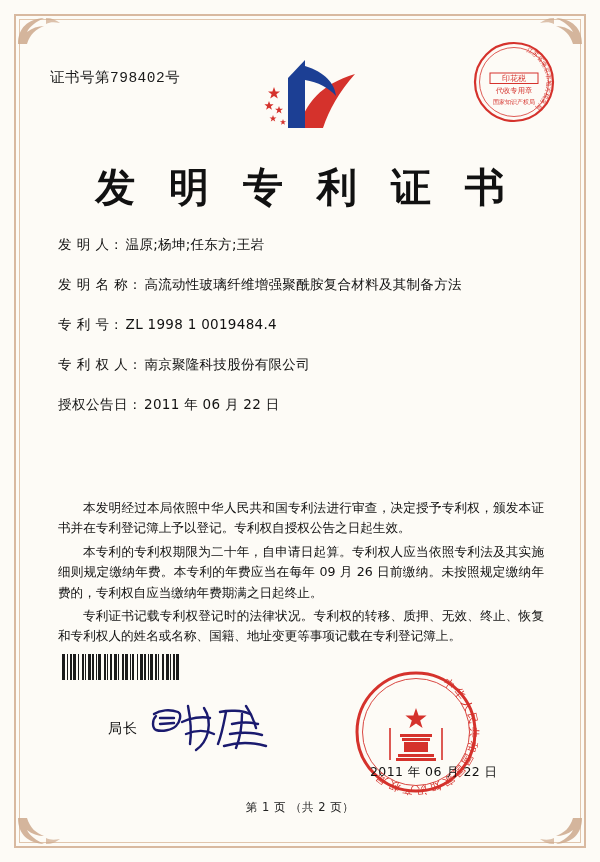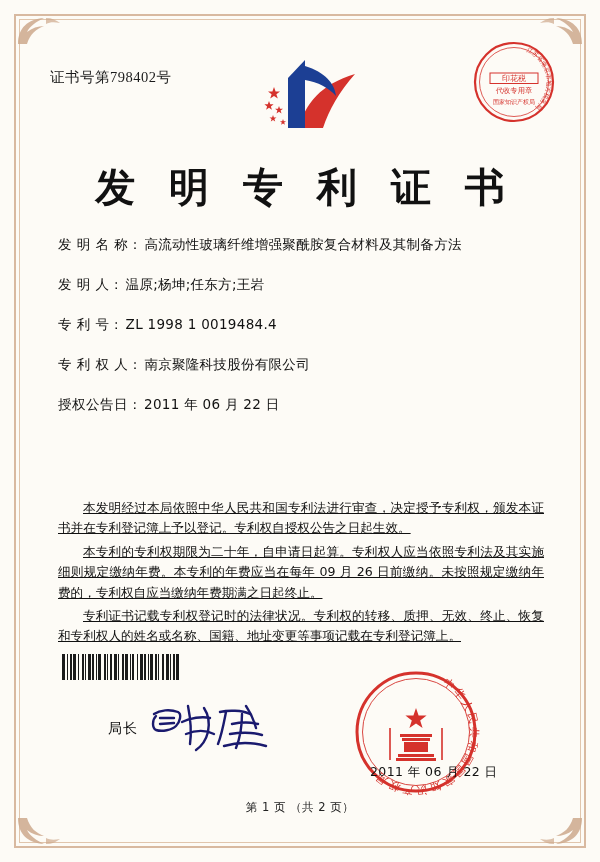--- a/index.html
+++ b/index.html
@@ -58,21 +58,21 @@
   }
   .top-seal svg { display: block; }
 
   
   .cert-no {
     position: absolute;
     left: 50px;
     top: 68px;
     font-size: 14.5px;
     color: #1a1a1a;
-    font-family: Liberation Serif, serif;
+    font-family: Liberation Mono, monospace;
     letter-spacing: 0.5px;
   }
 
   
   .logo {
     position: absolute;
     left: 243px;
     top: 58px;
     width: 115px;
     height: 78px;
@@ -125,21 +125,20 @@
     width: 486px;
     font-size: 12.6px;
     line-height: 1.62;
     color: #111;
     text-align: justify;
     font-family: "DejaVu Sans", "Liberation Sans", sans-serif;
   }
   .body-text p {
     margin: 0 0 3px 0;
     text-indent: 25px;
-    text-decoration: underline;
   }
 
   
   .barcode {
     position: absolute;
     left: 62px;
     top: 654px;
     width: 180px;
     height: 26px;
     display: flex;
@@ -261,26 +260,26 @@
         <polygon points="30,57 30.9,59.5 33.5,59.5 31.4,61.1 32.2,63.6 30,62.1 27.8,63.6 28.6,61.1 26.5,59.5 29.1,59.5"></polygon>
         <polygon points="40,61 40.8,63.2 43.1,63.2 41.2,64.6 41.9,66.8 40,65.4 38.1,66.8 38.8,64.6 36.9,63.2 39.2,63.2"></polygon>
       </g>
     </svg>
   </div>
 
   <div class="main-title">发 明 专 利 证 书</div>
 
   <div class="fields">
     <div class="field-row">
+      <span class="field-label">发 明 人：</span>
+      <span class="field-value">温原;杨坤;任东方;王岩</span>
+    </div>
+    <div class="field-row">
       <span class="field-label">发 明 名 称：</span>
       <span class="field-value">高流动性玻璃纤维增强聚酰胺复合材料及其制备方法</span>
-    </div>
-    <div class="field-row">
-      <span class="field-label">发 明 人：</span>
-      <span class="field-value">温原;杨坤;任东方;王岩</span>
     </div>
     <div class="field-row">
       <span class="field-label">专 利 号：</span>
       <span class="field-value">ZL 1998 1 0019484.4</span>
     </div>
     <div class="field-row">
       <span class="field-label">专 利 权 人：</span>
       <span class="field-value">南京聚隆科技股份有限公司</span>
     </div>
     <div class="field-row">

